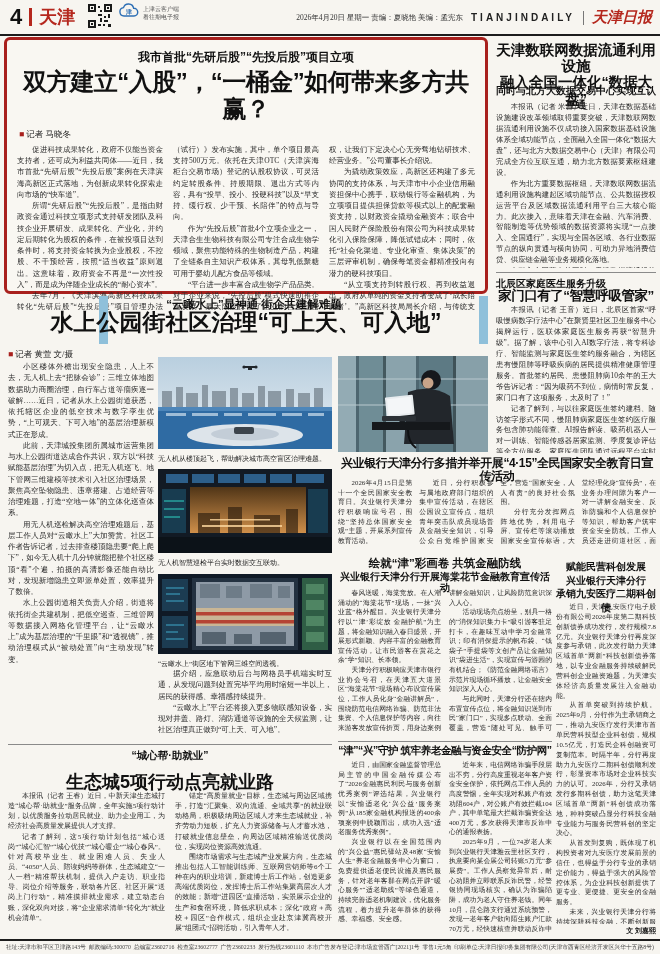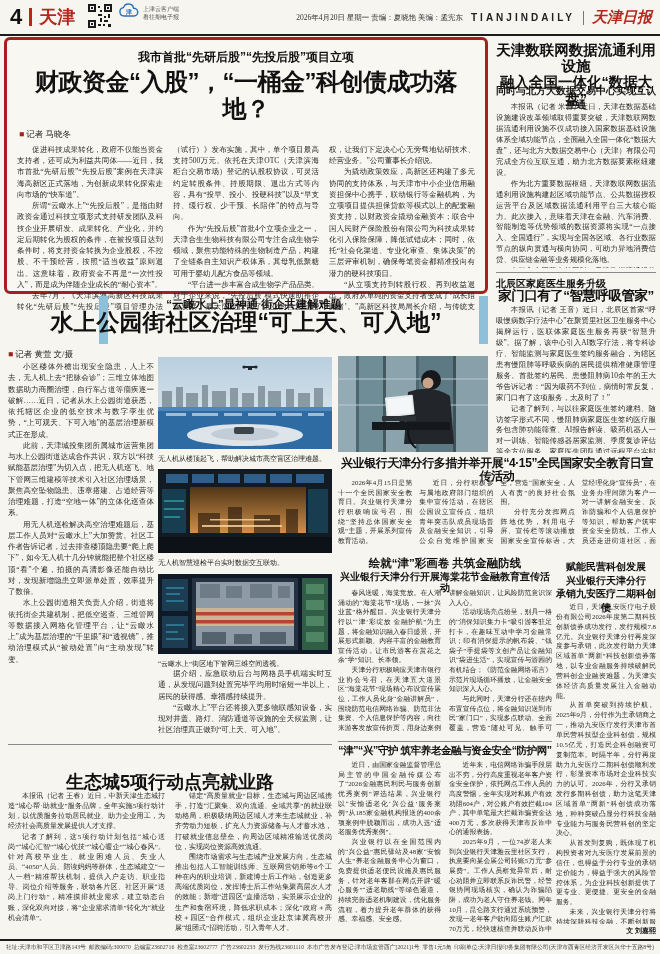--- a/index.html
+++ b/index.html
@@ -144,28 +144,28 @@
   </div>
   <div class="abs hdr-right">
     <span class="dateline">2026年4月20日 星期一  责编：夏晓艳  美编：孟宪东</span>
     <span class="mast-en">TIANJINDAILY</span>
     <span class="vdiv"></span>
     <span class="mast-cn">天津日报</span>
   </div>
 
   <div class="abs redbox">
     <div class="kicker lead-kicker">我市首批“先研后股”“先投后股”项目立项</div>
-    <div class="headline lead-headline">财政资金“入股”，“一桶金”科创债成功落地？</div>
+    <div class="headline lead-headline">双方建立“入股”，“一桶金”如何带来多方共赢？</div>
     <div class="byline lead-byline">
       <span class="sq">■</span>
       <span>记者 马晓冬</span>
     </div>
     <div class="lead-body clip">
         <p>促进科技成果转化，政府不仅能当资金支持者，还可成为利益共同体——近日，我市首批“先研后股”“先投后股”案例在天津滨海高新区正式落地，为创新成果转化探索走向市场的“快车道”。</p>
-        <p>所谓“云瞰水上”“先投后股”，是指由财政资金通过科技立项形式支持研发团队及科技企业开展研发、成果转化、产业化，并约定后期转化为股权的条件，在被投项目达到条件时，将支持资金转换为企业股权，不控股、不干预经营，按照“适当收益”原则退出。这意味着，政府资金不再是“一次性投入”，而是成为伴随企业成长的“耐心资本”。</p>
+        <p>所谓“先研后股”“先投后股”，是指由财政资金通过科技立项形式支持研发团队及科技企业开展研发、成果转化、产业化，并约定后期转化为股权的条件，在被投项目达到条件时，将支持资金转换为企业股权，不控股、不干预经营，按照“适当收益”原则退出。这意味着，政府资金不再是“一次性投入”，而是成为伴随企业成长的“耐心资本”。</p>
         <p>去年7月，《天津滨海高新区科技成果转化“先研后股”“先投后股”项目管理办法（试行）》发布实施，其中，单个项目最高支持500万元。依托在天津OTC（天津滨海柜台交易市场）登记的认股权协议，可灵活约定转股条件、持股期限、退出方式等内容，具有“投早、投小、投硬科技”以及“早支持、缓行权、少干预、长陪伴”的特点与导向。</p>
         <p>作为“先投后股”首批4个立项企业之一，天津合生生物科技有限公司专注合成生物学领域，聚焦功能特殊的生物制造产品，构建了全链条自主知识产权体系，其母乳低聚糖可用于婴幼儿配方食品等领域。</p>
         <p>“平台进一步丰富合成生物学产品品类。对于企业来说，‘先投后股’模式快速助推企业发展，最大限度保留了企业的自主经营权，让我们下定决心心无旁骛地钻研技术、经营业务。”公司董事长介绍说。</p>
         <p>为撬动政策效应，高新区还构建了多元协同的支持体系，与天津市中小企业信用融资担保中心携手，联动银行等金融机构，为立项项目提供担保贷款等模式以上的配套融资支持，以财政资金撬动金融资本；联合中国人民财产保险股份有限公司为科技成果转化引入保险保障，降低试错成本；同时，依托“社会化渠道、专业化审查、集体决策”的三层评审机制，确保每笔资金都精准投向有潜力的硬科技项目。</p>
         <p>“从立项支持到转股行权、再到收益退出，政府从单纯的资金支持者变成了‘成长陪跑者’。”高新区科技局局长介绍，与传统支持模式不同，“先研后股”“先投后股”的核心创新在于建立了长期稳定的发展共同体，通过约定认股权收益，既分担早期研发风险，又共享发展红利。</p>
       </div>
   </div>
 
   <div class="abs headline rc-head">
     <div>天津数联网数据流通利用设施</div>
@@ -396,20 +396,21 @@
   <div class="abs rule eld-rule"></div>
   <div class="abs headline eld-head">“津”“兴”守护 筑牢养老金融与资金安全“防护网”</div>
   <div class="abs eld-body clip">
       <p>近日，由国家金融监督管理总局主管的中国金融传媒公布了“2026金融惠民利民与服务创新优秀案例”评选结果，兴业银行以“安愉适老化‘兴公益’服务案例”从185家金融机构报送的400余项案例中脱颖而出，成功入选“适老服务优秀案例”。</p>
       <p>兴业银行以在全国范围内的“兴公益”惠民驿站及48家“安愉人生”养老金融服务中心为窗口，免费提供适老便民设施及惠民服务，针对老年客群在网点开辟“暖心服务”“适老助残”等绿色通道，持续完善适老机制建设，优化服务流程，着力提升老年群体的获得感、幸福感、安全感。</p>
       <p>近年来，电信网络诈骗手段层出不穷，分行高度重视老年客户资金安全保护，依托网点工作人员的高度警惕，全年实现对私账户有效劝阻604户，对公账户有效拦截104户，其中单笔最大拦截诈骗资金达400万元，多次获得天津市反诈中心的通报表扬。</p>
       <p>2025年9月，一位74岁老人来到兴业银行天津雅云里社区支行，执意要向某会展公司转账5万元“参展费”。工作人员察觉异常后，耐心劝阻并立即联系反诈民警，经警银协同现场核实，确认为诈骗陷阱，成功为老人守住养老钱。同年10月，昆仑路支行通过系统预警，发现一老年客户欲向陌生账户汇款70万元，经快速核查并联动反诈中心，果断实施拦截。事后这笔资金被证实与某诈骗团伙有关，老人对银行的专业服务连连称赞。</p>
     </div>
 
   <div class="abs rule eco-rule"></div>
+  <div class="abs kicker eco-kicker">“城心帮·助就业”</div>
   <div class="abs headline eco-head">生态城5项行动点亮就业路</div>
   <div class="abs eco-body clip">
       <p>本报讯（记者 王睿）近日，中新天津生态城打造“城心帮·助就业”服务品牌，全年实施5项行动计划，以优质服务拉动居民就业、助力企业用工，为经济社会高质量发展提供人才支撑。</p>
       <p>记者了解到，这5项行动计划包括“城心送岗”“城心汇智”“城心优技”“城心暖企”“城心春风”。针对高校毕业生、就业困难人员、失业人员、“4050”人员、陪读妈妈等群体，生态城建立“一人一档”精准帮扶机制，提供入户走访、职业指导、岗位介绍等服务，联动各片区、社区开展“送岗上门行动”，精准摸排就业需求，建立动态台账，深化双向对接，将“企业需求清单”转化为“就业机会清单”。</p>
       <p>锚定“高质量就业”目标，生态城与周边区域携手，打造“汇聚集、双向流通、全域共享”的就业联动格局，积极吸纳周边区域人才来生态城就业，补齐劳动力短板，扩充人力资源储备与人才蓄水池，打破就业信息壁垒，向周边区域精准输送优质岗位，实现岗位资源高效流通。</p>
       <p>围绕市场需求与生态城产业发展方向，生态城推出包括人工智能训练师、互联网营销师等6个工种在内的职业培训，新建博士后工作站，创造更多高端优质岗位，发挥博士后工作站集聚高层次人才的效能；新增“进园区”直播活动，实景展示企业的生产和食宿环境，降低求职成本；深化“政府＋高校＋园区”合作模式，组织企业赴京津冀高校开展“组团式”招聘活动，引入青年人才。</p>
     </div>
 
   <div class="abs footer">
     <span>社址:天津市和平区卫津路143号</span>

